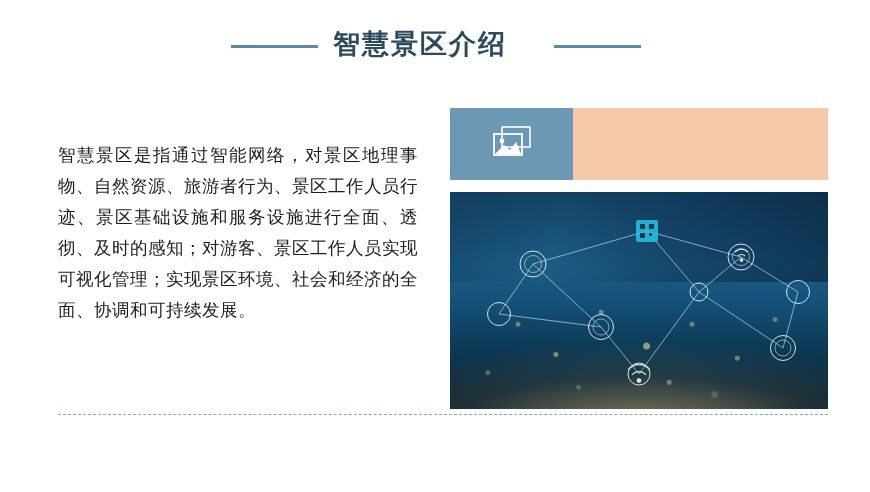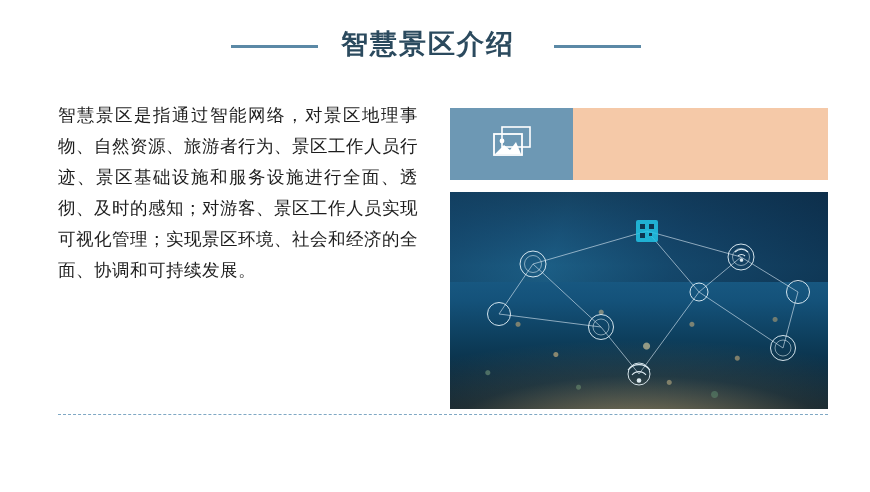--- a/index.html
+++ b/index.html
@@ -19,21 +19,21 @@
   .slide-header {
     position: absolute;
     top: 0;
     left: 0;
     width: 870px;
     height: 78px;
   }
   .header-title {
     position: absolute;
     top: 26px;
-    left: 12px;
+    left: 4px;
     width: 768px;
     text-align: center;
     font-family: "DejaVu Sans", sans-serif;
     font-size: 27px;
     font-weight: bold;
     color: #2b4a5e;
     letter-spacing: 2px;
     padding-left: 32px;
   }
   .header-rule-left {
@@ -74,20 +74,21 @@
   }
   .section-label {
     font-family: "DejaVu Sans", sans-serif;
     font-size: 19px;
     font-weight: bold;
     color: #222222;
     margin-left: 14px;
     letter-spacing: 1px;
   }
   .body-text {
+    margin-top: 40px;
     font-family: "DejaVu Sans", sans-serif;
     font-size: 17.5px;
     line-height: 31px;
     color: #1d1d1d;
     letter-spacing: 0.5px;
     text-align: justify;
     width: 360px;
   }
 
   

